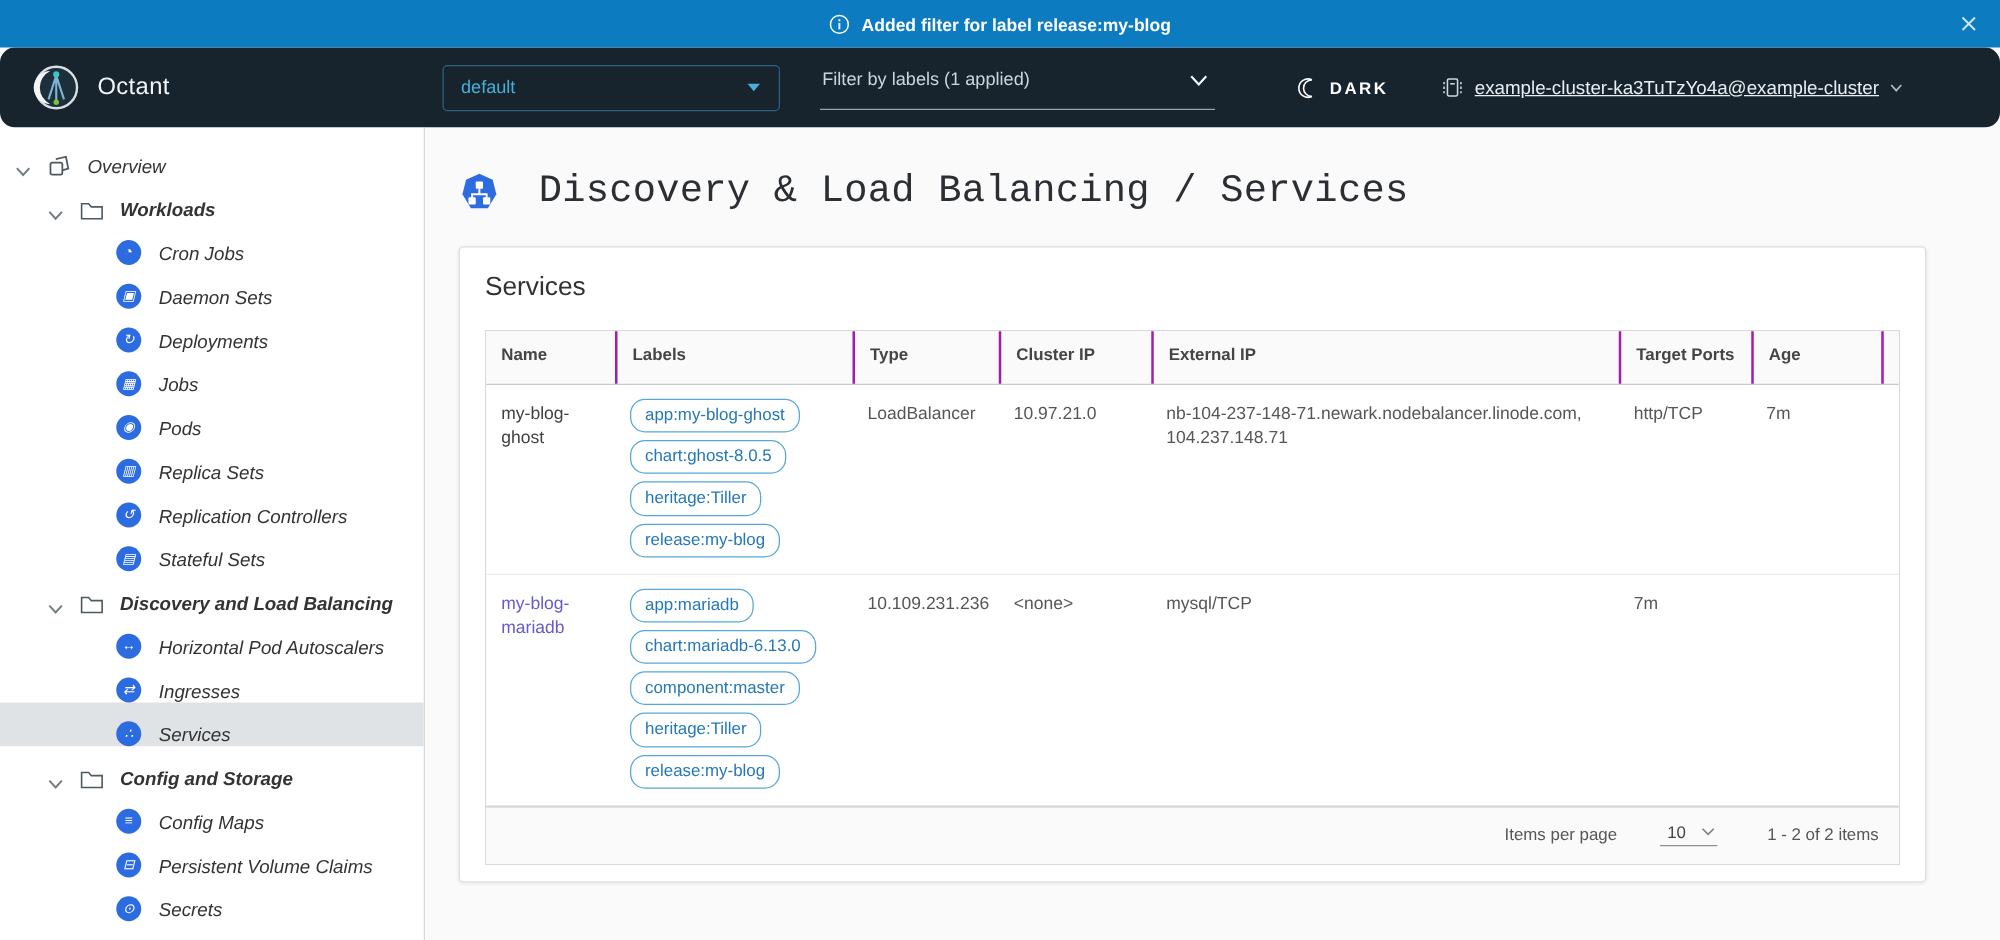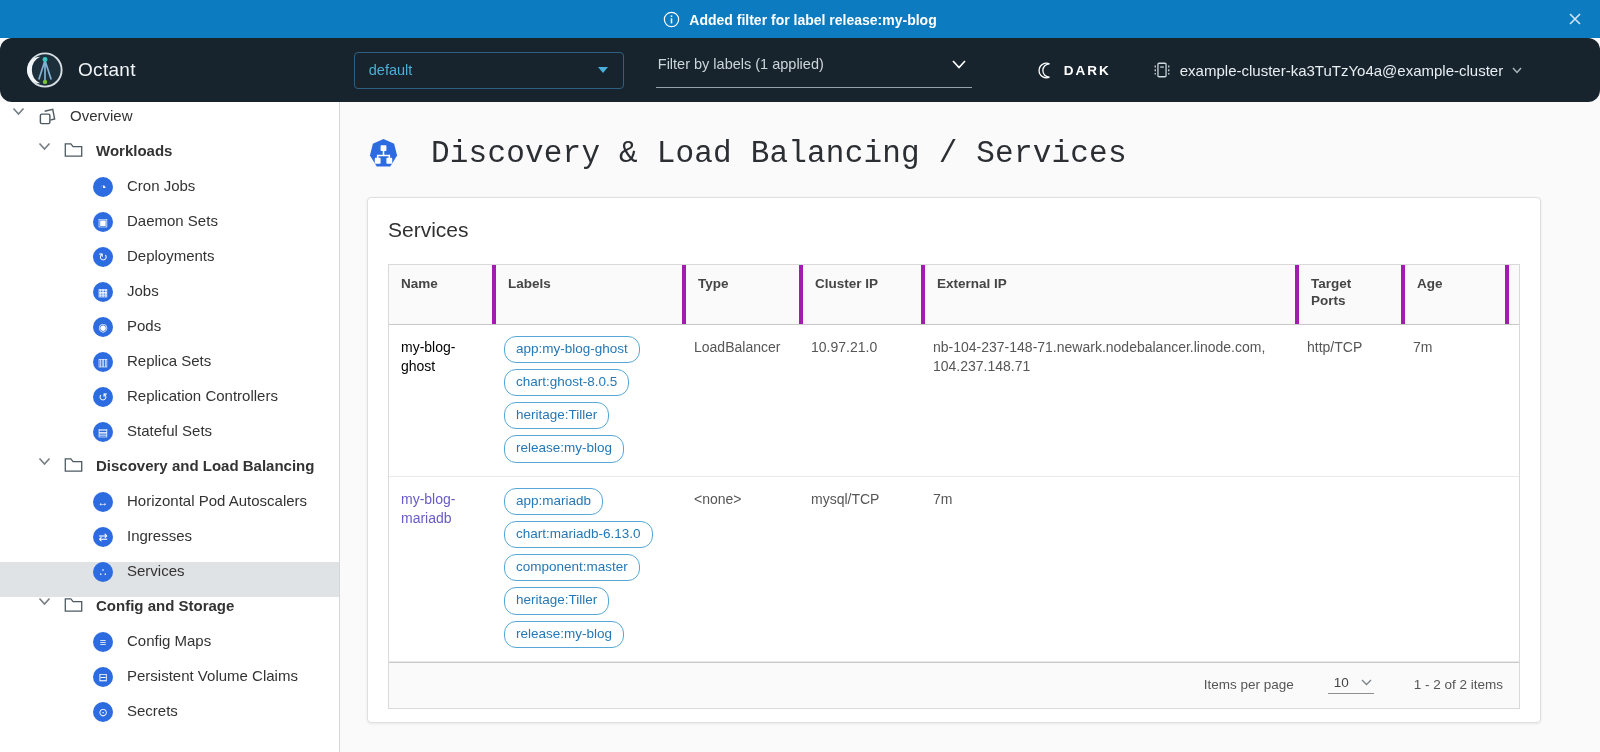--- a/index.html
+++ b/index.html
@@ -22,31 +22,31 @@
     border:1px solid #2e607f; border-radius:4px; display:flex;
     align-items:center; justify-content:space-between; padding:0 14px;
     color:#49afd9; font-size:14.5px; cursor:pointer; }
   .label-filter { margin-left:32px; width:316px; height:36px;
     border-bottom:1px solid #97a3aa; display:flex; align-items:flex-start;
     justify-content:space-between; padding:4px 6px 0 2px; color:#ccd5da;
     font-size:14.5px; cursor:pointer; }
   .dark-toggle { margin-left:66px; display:flex; align-items:center; gap:9px;
     font-size:13.5px; font-weight:700; letter-spacing:2px; color:#fff; cursor:pointer; }
   .cluster-select { margin-left:42px; display:flex; align-items:center; gap:9px;
-    font-size:15px; color:#e8eef2; cursor:pointer; }
+    font-size:15px; color:#e8eef2; cursor:pointer;text-decoration:underline; }
 
   
   .body-wrap { display:flex; height:650px; }
   .sidebar { width:340px; min-width:340px; background:#fff;
     border-right:1px solid #d4d7d9; padding-top:5px; overflow:hidden; }
   .main { flex:1; background:#fafafa; padding:18px 59px 0 27px; overflow:hidden; }
 
   
-  .nav-row { height:35px; display:flex; align-items:flex-start; font-size:15px;
-    color:#333; cursor:pointer; }
+  .nav-row { height:35px; display:flex; align-items:flex-end; font-size:15px;
+    color:#333; cursor:pointer;font-style:italic; }
   .nav-row.lvl0 { padding-left:12px; font-weight:500; gap:13px; }
   .nav-row.lvl1 { padding-left:38px; font-weight:700; gap:13px; }
   .nav-row.lvl2 { padding-left:93px; gap:14px; font-weight:400; }
   .nav-row.selected { background:#dfe3e6; }
   .res-icon { width:20px; height:20px; border-radius:50%; background:#2d6ce0;
     color:#fff; font-size:11px; line-height:20px; text-align:center; flex:none; }
   .caret-icon, .folder-icon, .overview-icon { flex:none; display:flex; }
 
   
   .page-title-row { display:flex; align-items:center; gap:32px; margin:16px 0 0 1px;font-family:Liberation Mono, monospace; }
@@ -56,24 +56,24 @@
     border-radius:4px; box-shadow:0 1px 3px rgba(0,0,0,.07);
     padding:20px 20px 13px; }
   .card-title { font-size:21px; font-weight:400; color:#313131; }
 
   .dg { margin-top:22px; border:1px solid #d9d9d9; }
   .dg-head, .dg-row { display:grid;
     grid-template-columns:103px 190px 117px 122px 1fr 106px 104px 14px; }
   .dg-head { background:#fafafa; border-bottom:1px solid #c9c9c9; }
   .th { padding:11px 12px 14px; font-size:13.5px; font-weight:700; color:#454545;
     line-height:1.25; }
-  .th + .th { border-left:4px solid #a21caf; }
+  .th + .th { border-left:2px solid #a21caf; }
   .dg-row { border-bottom:1px solid #e9e9e9; background:#fff; }
   .td { padding:13px 12px; font-size:14px; color:#565656; line-height:1.35; }
-  .name-link { color:#000000; text-decoration:none; cursor:pointer; overflow-wrap:break-word; }
+  .name-link { color:#404040; text-decoration:none; cursor:pointer; overflow-wrap:break-word; }
   .name-link.visited { color:#675bc8; }
   .pill-stack { display:flex; flex-direction:column; align-items:flex-start; gap:6px; margin-top:-2px; }
   .pill { border:1px solid #57a8d6; color:#2578b5; border-radius:12px;
     padding:3px 11px 4px; font-size:13.5px; white-space:nowrap; cursor:pointer; }
 
   .dg-foot { display:flex; align-items:center; justify-content:flex-end;
     gap:0; background:#fafafa; border-top:1px solid #c9c9c9; padding:12px 16px 14px;
     font-size:13.5px; color:#565656;text-align:center; }
   .pp-select { margin-left:34px; width:46px; border-bottom:1px solid #8f8f8f;
     display:flex; align-items:center; justify-content:space-between;
@@ -331,20 +331,21 @@
           <div class="td"><a class="name-link visited">my-blog-mariadb</a></div>
           <div class="td">
             <div class="pill-stack">
               <span class="pill">app:mariadb</span>
               <span class="pill">chart:mariadb-6.13.0</span>
               <span class="pill">component:master</span>
               <span class="pill">heritage:Tiller</span>
               <span class="pill">release:my-blog</span>
             </div>
           </div>
+          <div class="td">10.109.231.236</div>
           <div class="td">&lt;none&gt;</div>
           <div class="td">mysql/TCP</div>
           <div class="td">7m</div>
           <div class="td"></div>
         </div>
 
         <div class="dg-foot">
           <span>Items per page</span>
           <span class="pp-select">
             <span>10</span>

